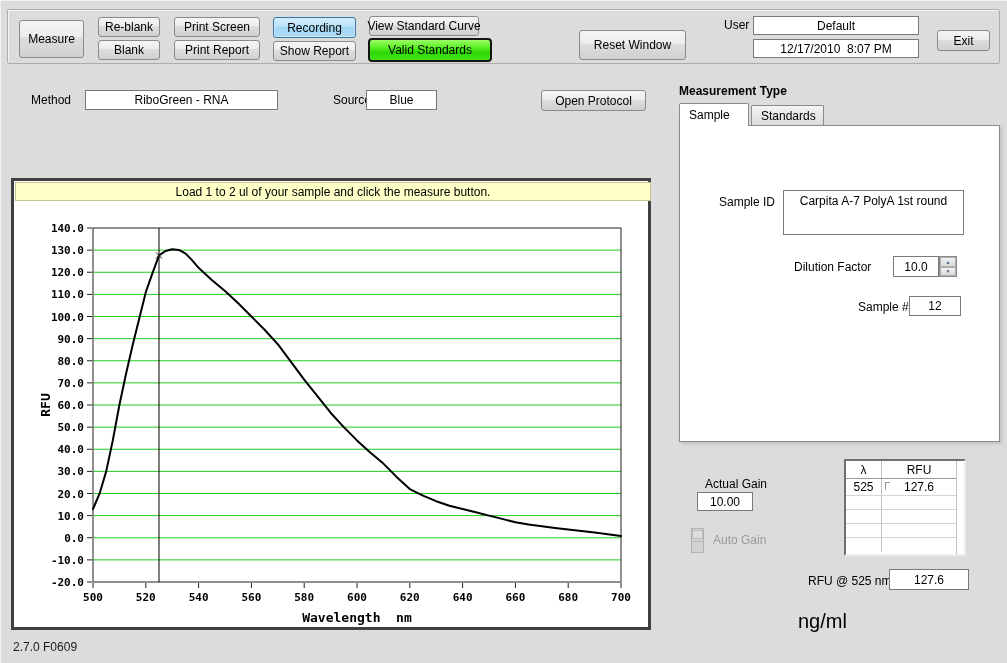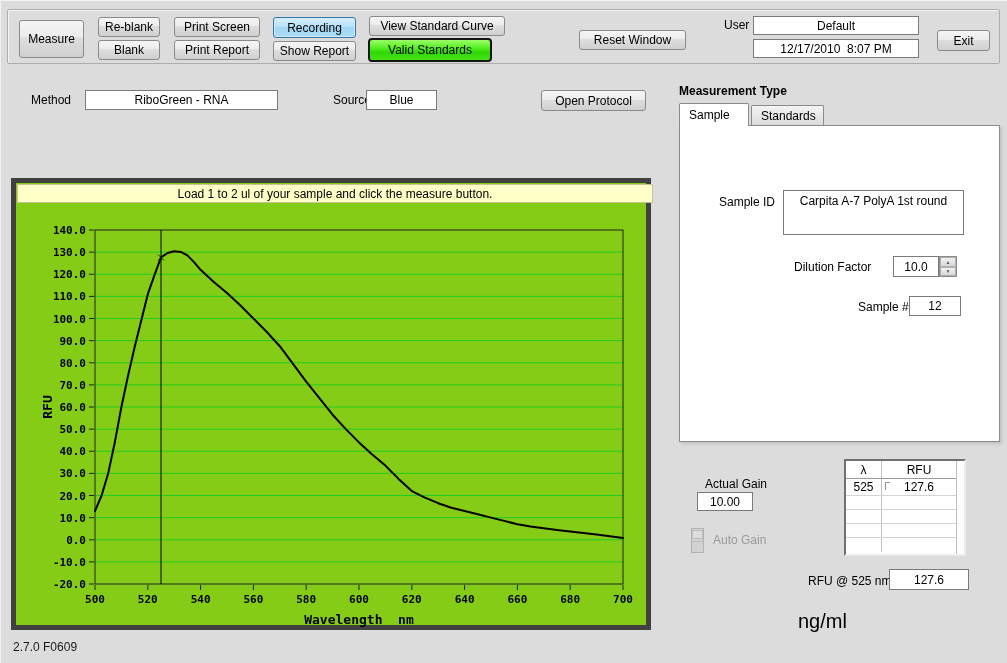--- a/index.html
+++ b/index.html
@@ -27,21 +27,21 @@
   .btn-valid{
     background:linear-gradient(180deg,#9cff68 0%,#55ee20 40%,#2fd706 62%,#46e516 100%);
     border:2px solid #141414;border-radius:4px;
   }
   .label{position:absolute;white-space:nowrap;}
   .field{
     position:absolute;background:#fff;border:1px solid #7a7a7a;
     display:flex;align-items:center;justify-content:center;
     font-size:12px;white-space:pre;overflow:hidden;
   }
-  .chartbox{position:absolute;left:10px;top:177px;width:640px;height:452px;background:#84cc16;border:5px solid #404040;}
+  .chartbox{position:absolute;left:10px;top:177px;width:640px;height:452px;background:#ffffff;border:3px solid #404040;}
   .banner{
     position:absolute;left:1px;top:1px;width:636px;height:19px;background:#ffffc8;
     border:1px solid #c9c292;display:flex;align-items:center;justify-content:center;font-size:12px;
   }
   .mt-title{position:absolute;left:678px;top:83px;font-weight:bold;}
   .tab{
     position:absolute;border:1px solid #8a8a8a;border-bottom:none;
     display:flex;align-items:center;padding-left:9px;font-size:12px;
     border-radius:2px 2px 0 0;
   }
@@ -88,23 +88,23 @@
 <div class="screen">
 
   <div class="groupbox" style="left:6px;top:8px;width:993px;height:55px;">
     <div class="btn" style="left:11px;top:10px;width:65px;height:38px;">Measure</div>
     <div class="btn" style="left:90px;top:7px;width:62px;height:20px;">Re-blank</div>
     <div class="btn" style="left:90px;top:30px;width:62px;height:20px;">Blank</div>
     <div class="btn" style="left:166px;top:7px;width:86px;height:20px;">Print Screen</div>
     <div class="btn" style="left:166px;top:30px;width:86px;height:20px;">Print Report</div>
     <div class="btn btn-recording" style="left:265px;top:7px;width:83px;height:21px;">Recording</div>
     <div class="btn" style="left:265px;top:31px;width:83px;height:20px;">Show Report</div>
-    <div class="btn" style="left:361px;top:6px;width:136px;height:20px;">View Standard Curve</div>
+    <div class="btn" style="left:361px;top:6px;width:110px;height:20px;">View Standard Curve</div>
     <div class="btn btn-valid" style="left:360px;top:28px;width:124px;height:24px;">Valid Standards</div>
-    <div class="btn" style="left:571px;top:20px;width:107px;height:20px;">Reset Window</div>
+    <div class="btn" style="left:571px;top:20px;width:107px;height:30px;">Reset Window</div>
     <div class="label" style="left:716px;top:8px;">User</div>
     <div class="field" style="left:745px;top:6px;width:166px;height:19px;">Default</div>
     <div class="field" style="left:745px;top:29px;width:166px;height:19px;">12/17/2010  8:07 PM</div>
     <div class="btn" style="left:929px;top:20px;width:53px;height:21px;">Exit</div>
   </div>
 
   <div class="label" style="left:30px;top:92px;">Method</div>
   <div class="field" style="left:84px;top:89px;width:193px;height:20px;">RiboGreen - RNA</div>
   <div class="label" style="left:332px;top:92px;">Source</div>
   <div class="field" style="left:365px;top:89px;width:71px;height:20px;">Blue</div>

